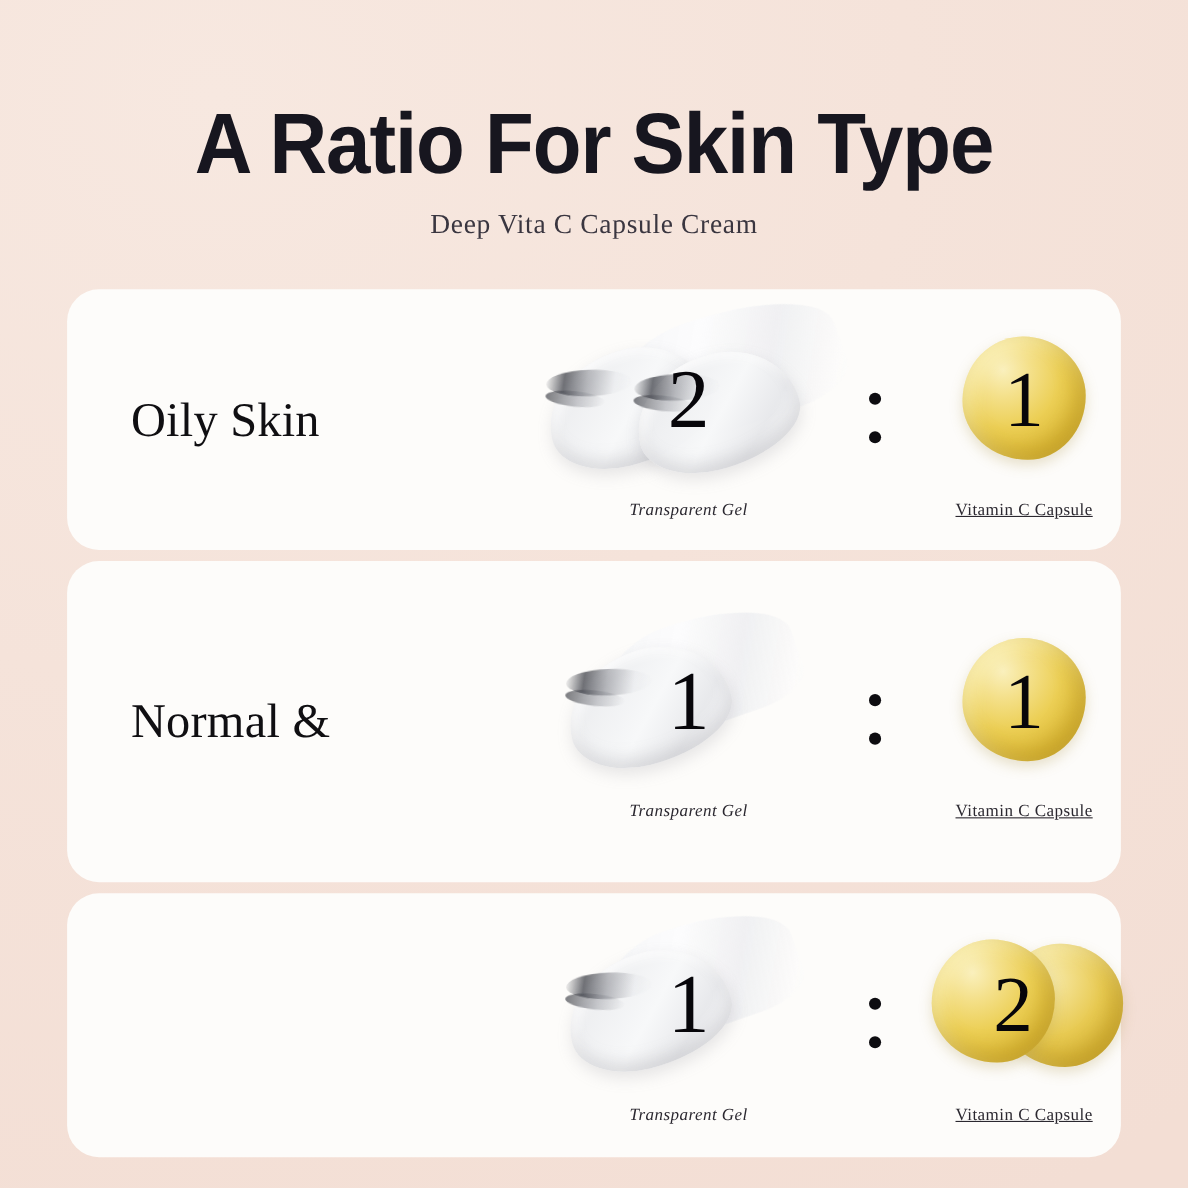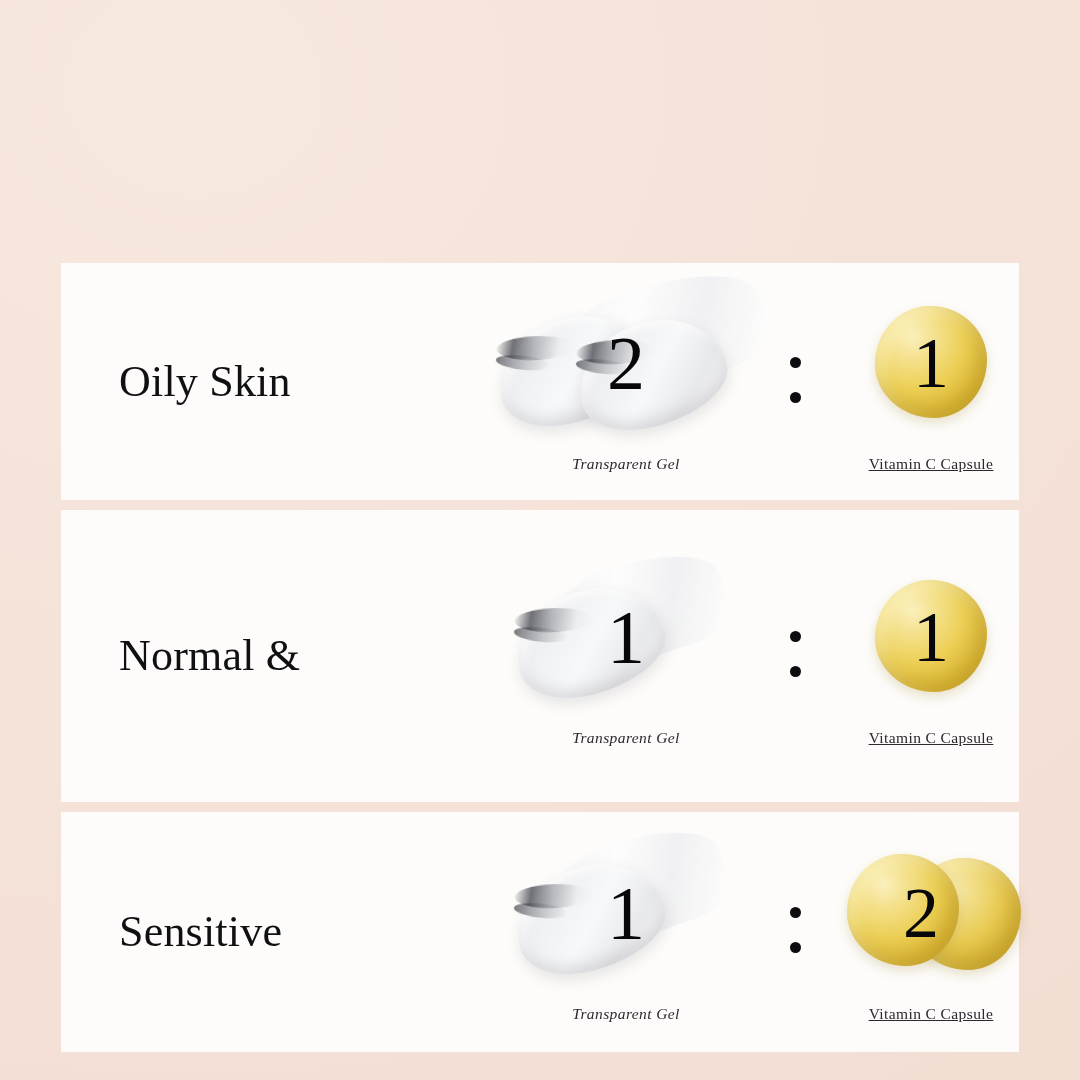--- a/index.html
+++ b/index.html
@@ -57,20 +57,21 @@
     left: 61px;
     top: 263px;
     width: 958px;
   }
   .row {
     position: relative;
     width: 958px;
     background: #fdfcfa;
     margin-bottom: 10px;
     box-sizing: border-box;
+    border-radius: 29px;
   }
   .row-1 { height: 237px; }
   .row-2 { height: 292px; }
   .row-3 { height: 240px; margin-bottom: 0; }
 
   
   .skin-name {
     position: absolute;
     left: 58px;
     top: 0;
@@ -280,20 +281,24 @@
     background: #0d0c10;
   }
   .colon .dot-top { top: 6px; }
   .colon .dot-bot { top: 41px; }
 </style>
 </head>
 <body>
 
 <div class="poster">
 
+  <div class="header">
+    <div class="title">A Ratio For Skin Type</div>
+    <div class="subtitle">Deep Vita C Capsule Cream</div>
+  </div>
 
   <div class="rows">
 
     <div class="row row-1">
 
       <div class="skin-name">
         <span class="ln">Oily Skin</span>
       </div>
 
       <div class="ratio">
@@ -361,21 +366,20 @@
           </div>
           <div class="caption">Vitamin C Capsule</div>
         </div>
 
       </div>
     </div>
 
     <div class="row row-3">
 
       <div class="skin-name">
-        <span class="ln">Sensitive</span>
       </div>
 
       <div class="ratio">
 
         <div class="slot slot-gel">
           <div class="art">
             <div class="gel-wrap gel-single">
               <div class="smear"></div>
               <div class="blob blob-a"></div>
             </div>

